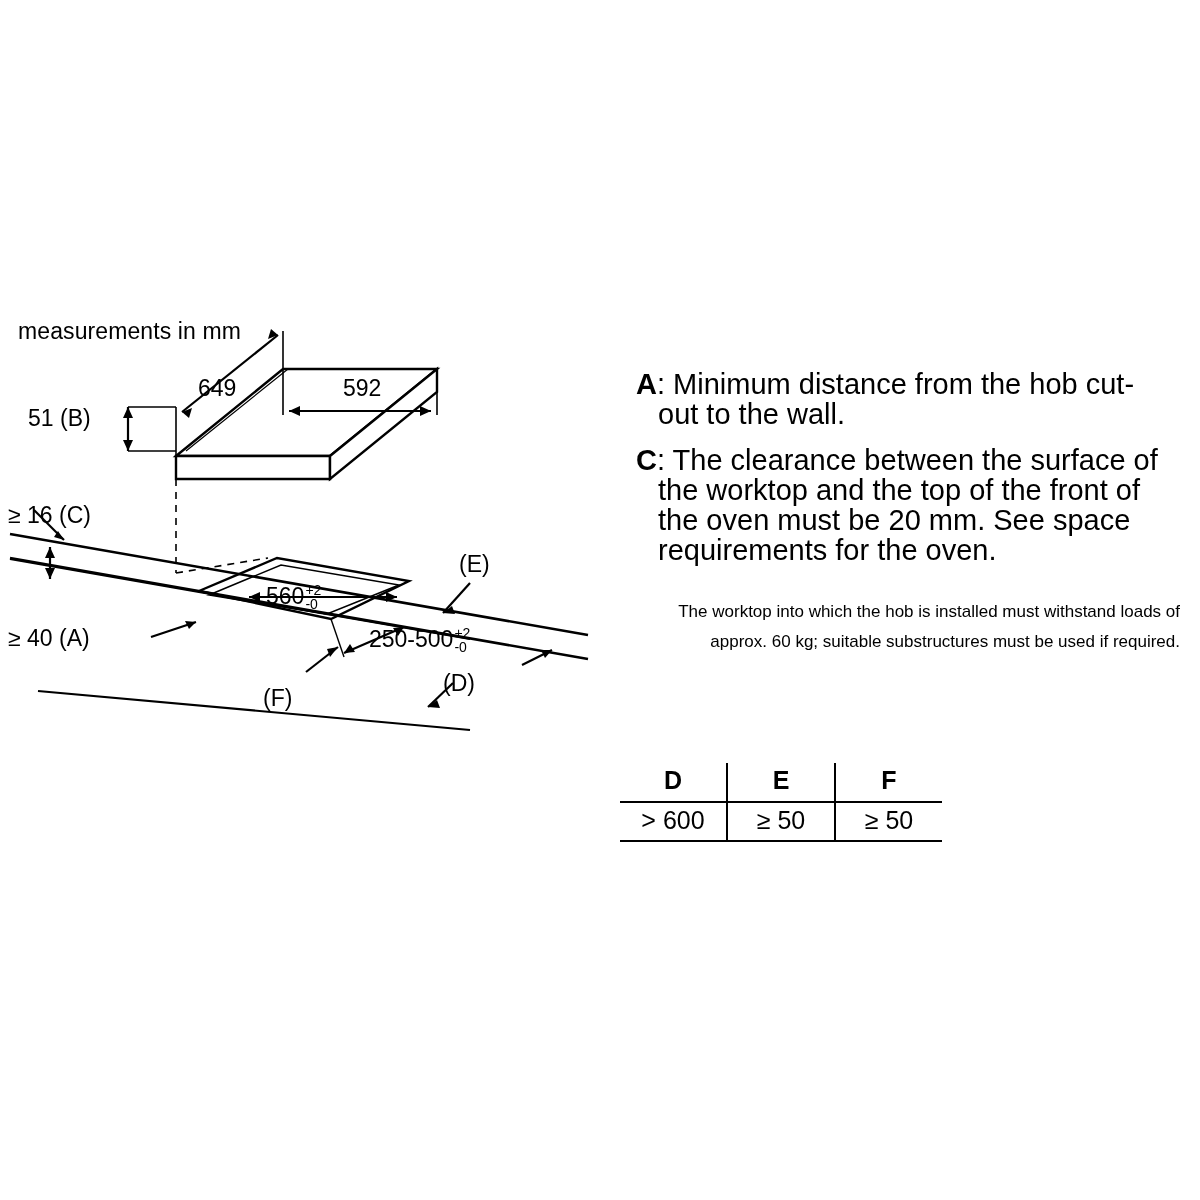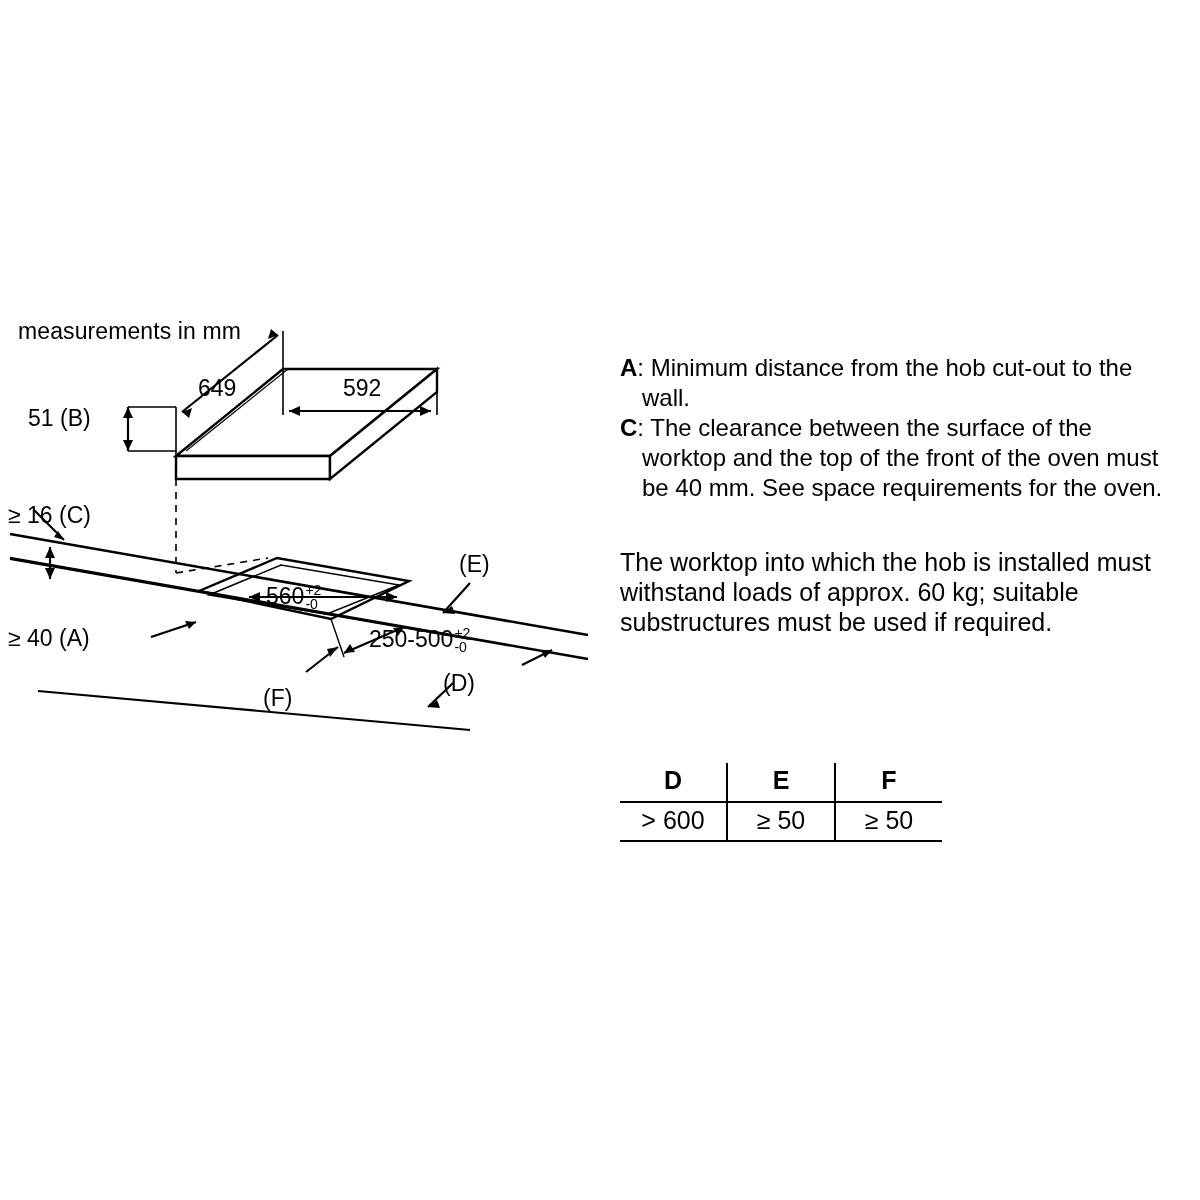--- a/index.html
+++ b/index.html
@@ -48,32 +48,33 @@
   .sup-frac span { display: block; }
 
   
   #right-col {
     position: absolute;
     left: 620px;
     top: 340px;
     width: 560px;
   }
   .legend-line {
-    font-size: 24px;
+    font-size: 29px;
     line-height: 30px;
     text-indent: -22px;
     padding-left: 22px;
-    margin: 0;
+    margin: 16px;
   }
   .legend-line b { font-weight: bold; }
   #legend { margin: 0; }
   #note-para {
-    margin-top: 44px;
-    font-size: 25px;
+    margin-top: 32px;
+    font-size: 17px;
     line-height: 30px;
+    text-align: right;
   }
 
   
   #table-wrap {
     position: absolute;
     left: 620px;
     top: 750px;
     width: 330px;
   }
   table.def-table {
@@ -207,21 +208,21 @@
   <div class="dim-label" style="left:459px; top:538px;">(E)</div>
   <div class="dim-label" style="left:443px; top:657px;">(D)</div>
   <div class="dim-label" style="left:263px; top:672px;">(F)</div>
 
   <div id="right-col">
     <div id="legend">
       <p class="legend-line">
         <b>A</b>: <span>Minimum distance from the hob cut-out to the wall.</span>
       </p>
       <p class="legend-line">
-        <b>C</b>: <span>The clearance between the surface of the worktop and the top of the front of the oven must be 40 mm. See space requirements for the oven.</span>
+        <b>C</b>: <span>The clearance between the surface of the worktop and the top of the front of the oven must be 20 mm. See space requirements for the oven.</span>
       </p>
     </div>
     <div id="note-para">The worktop into which the hob is installed must withstand loads of approx. 60 kg; suitable substructures must be used if required.</div>
   </div>
 
   <div id="table-wrap">
     <table class="def-table">
       <thead>
         <tr>
           <th>D</th>

